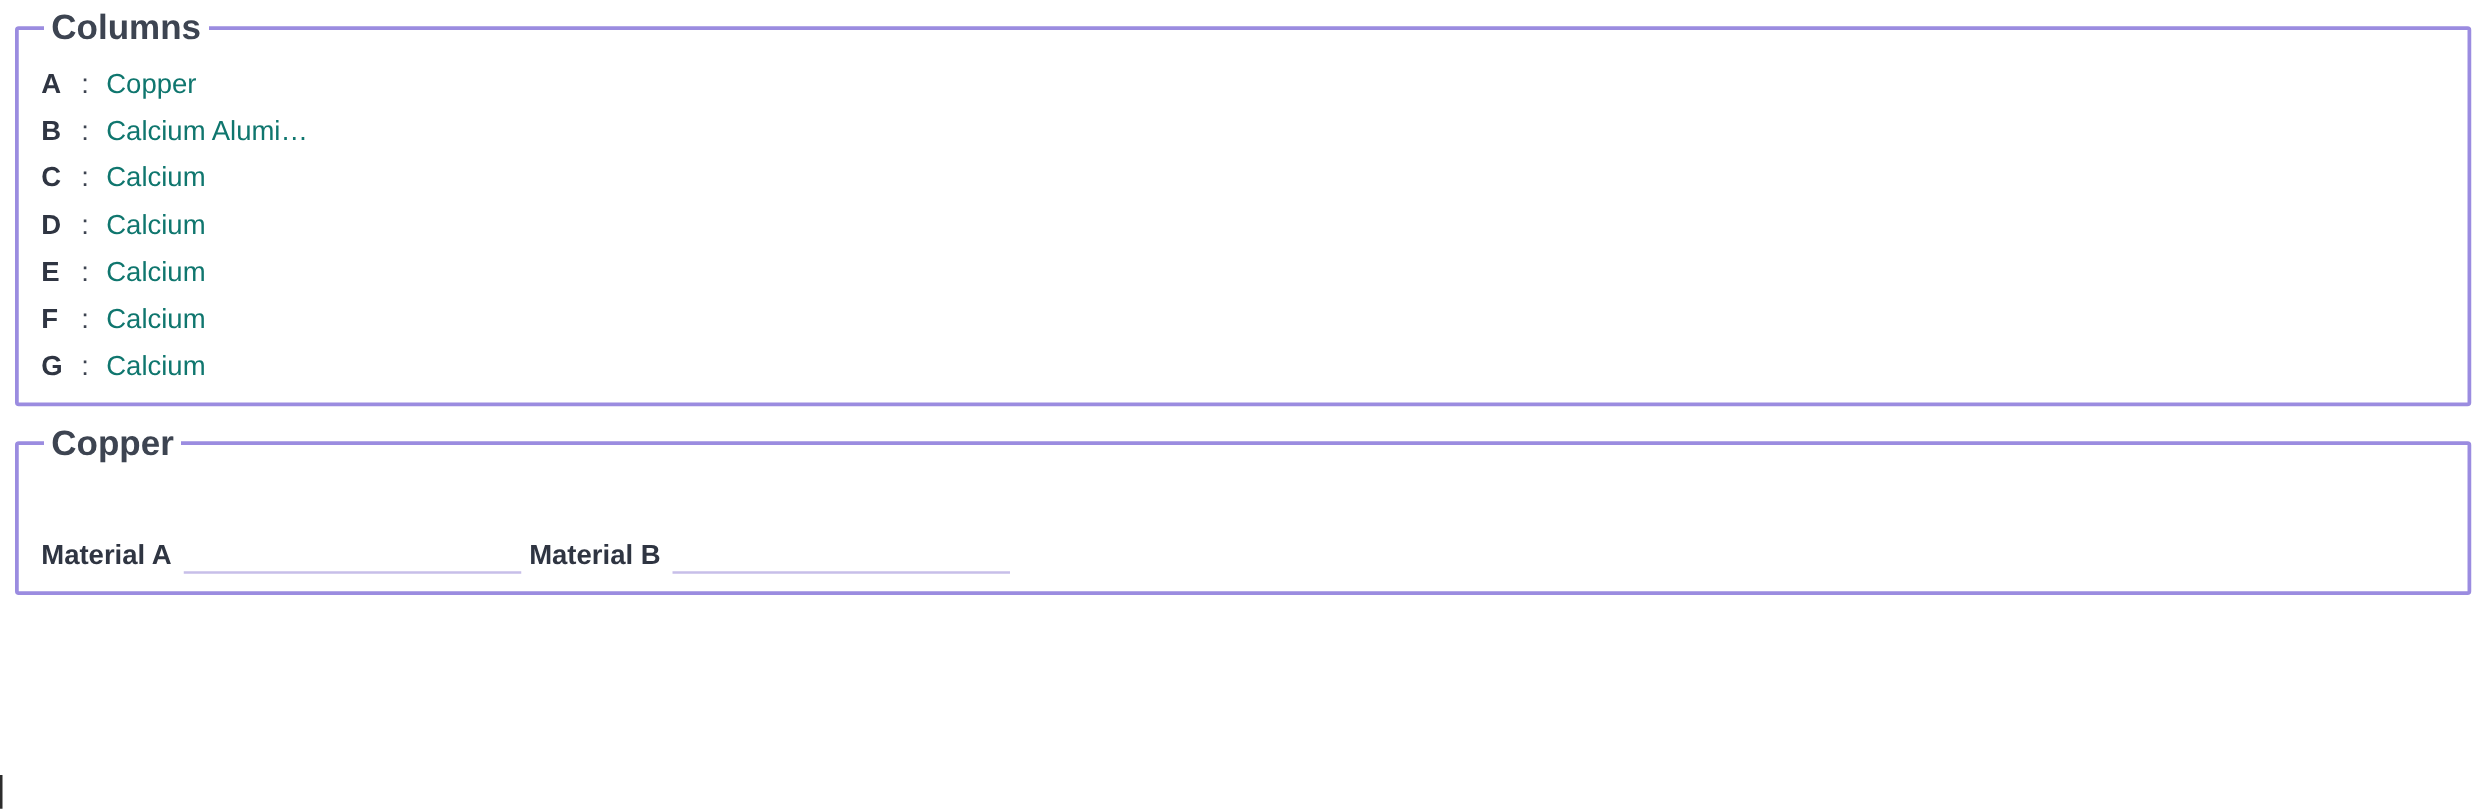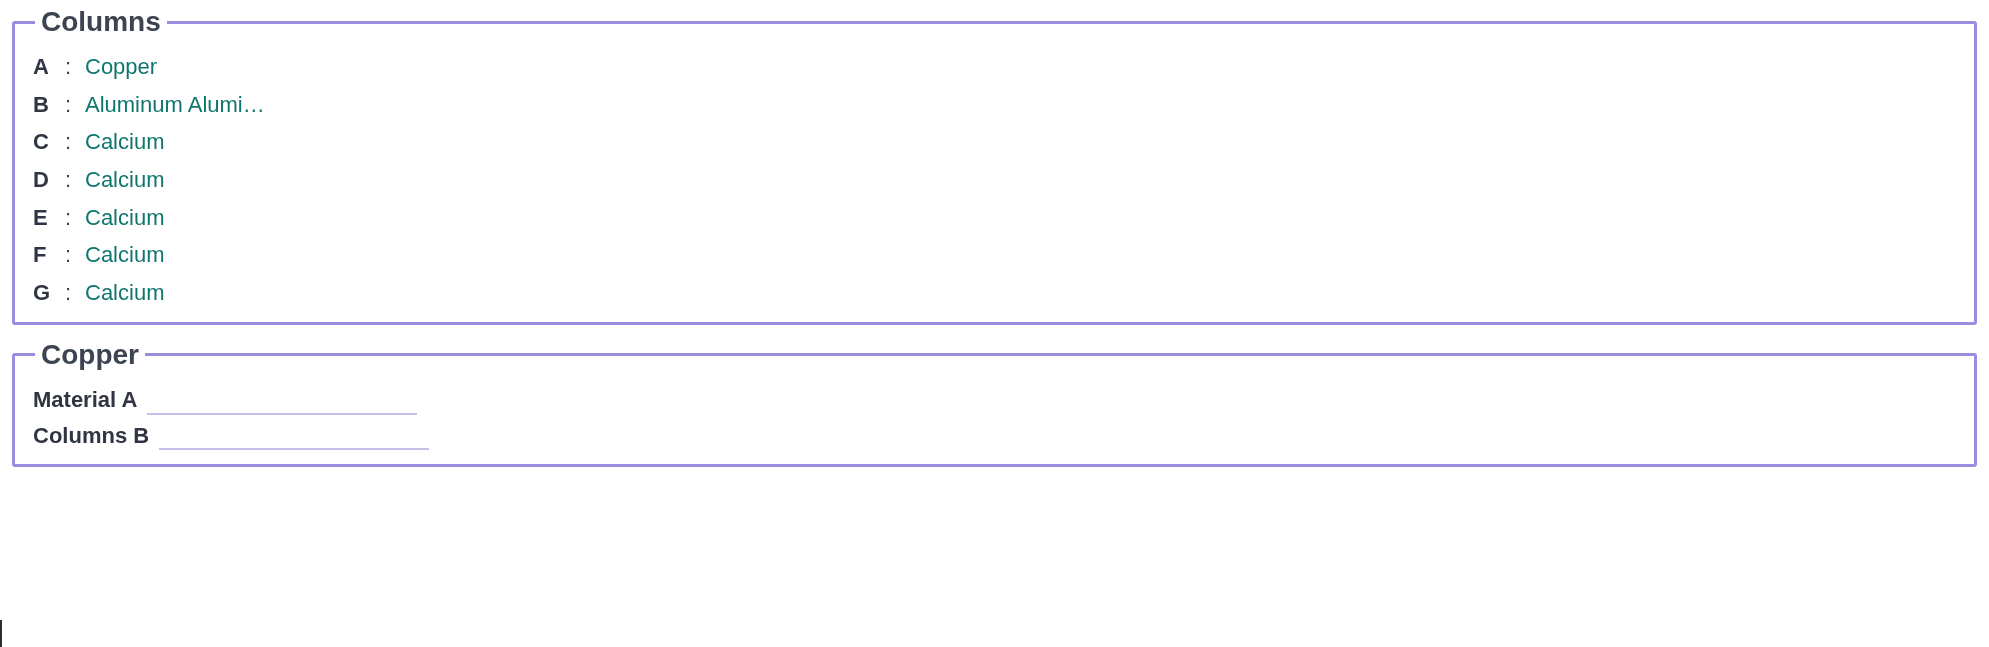--- a/index.html
+++ b/index.html
@@ -61,23 +61,24 @@
   }
   .col-value {
     color: #0f766e;
     white-space: nowrap;
     overflow: hidden;
     text-overflow: ellipsis;
     max-width: 230px;
   }
   .input-list {
     display: flex;
-    flex-direction: column;
+    flex-direction: row;
     gap: 6px;
     padding-top: 4px;
+    margin-top: 44px;
   }
   .input-row {
     display: flex;
     align-items: flex-end;
     gap: 10px;
     line-height: 1.35;
   }
   .input-label {
     font-weight: 700;
     color: #2f3542;
@@ -101,21 +102,21 @@
   <legend>Columns</legend>
   <div class="columns-list">
     <div class="col-row">
       <span class="col-letter">A</span>
       <span class="col-sep">:</span>
       <span class="col-value">Copper</span>
     </div>
     <div class="col-row">
       <span class="col-letter">B</span>
       <span class="col-sep">:</span>
-      <span class="col-value">Aluminum Alumi…</span>
+      <span class="col-value">Calcium Alumi…</span>
     </div>
     <div class="col-row">
       <span class="col-letter">C</span>
       <span class="col-sep">:</span>
       <span class="col-value">Calcium</span>
     </div>
     <div class="col-row">
       <span class="col-letter">D</span>
       <span class="col-sep">:</span>
       <span class="col-value">Calcium</span>
@@ -139,19 +140,19 @@
 </fieldset>
 
 <fieldset class="group">
   <legend>Copper</legend>
   <div class="input-list">
     <div class="input-row">
       <span class="input-label">Material A</span>
       <input type="text" class="input-field" value="" style="">
     </div>
     <div class="input-row">
-      <span class="input-label">Columns B</span>
+      <span class="input-label">Material B</span>
       <input type="text" class="input-field" value="" style="">
     </div>
   </div>
 </fieldset>
 
 <div class="left-vr"></div>
 
 </body></html>

